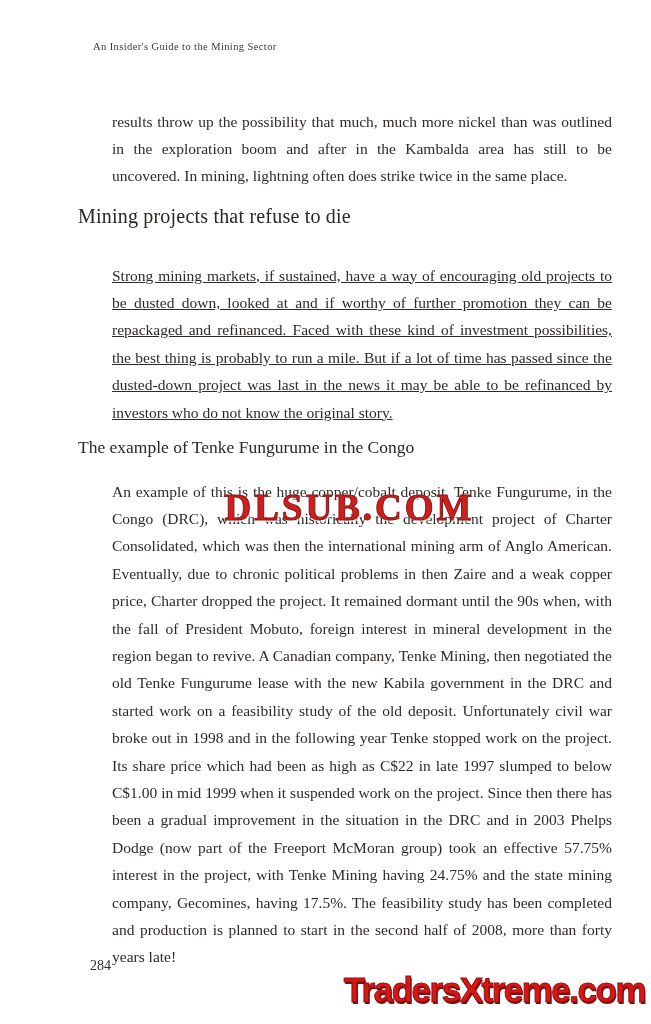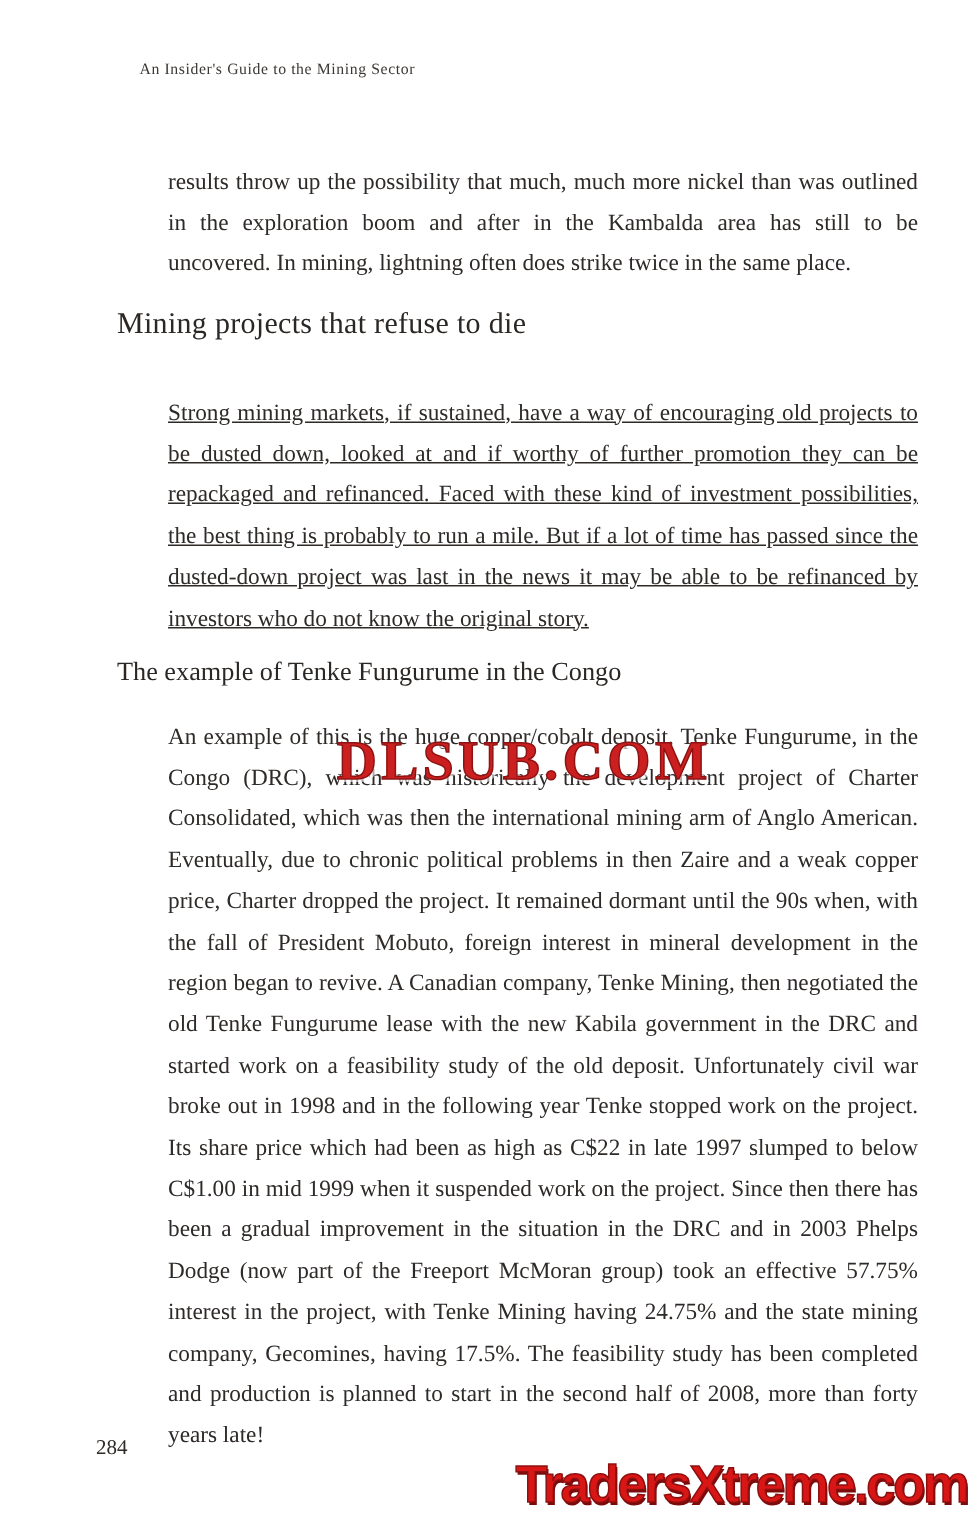--- a/index.html
+++ b/index.html
@@ -58,21 +58,21 @@
     position: absolute;
     top: 422px;
     left: 0;
     font-size: 17.5px;
     font-weight: 400;
     color: #2b2724;
   }
   .page-number {
     position: absolute;
     top: 958px;
-    left: 64px;
+    left: 90px;
     font-size: 14px;
     color: #2e2a28;
   }
 
   
   .wm-tc4s {
     position: absolute;
     top: 0px;
     right: 3px;
     height: 42px;

